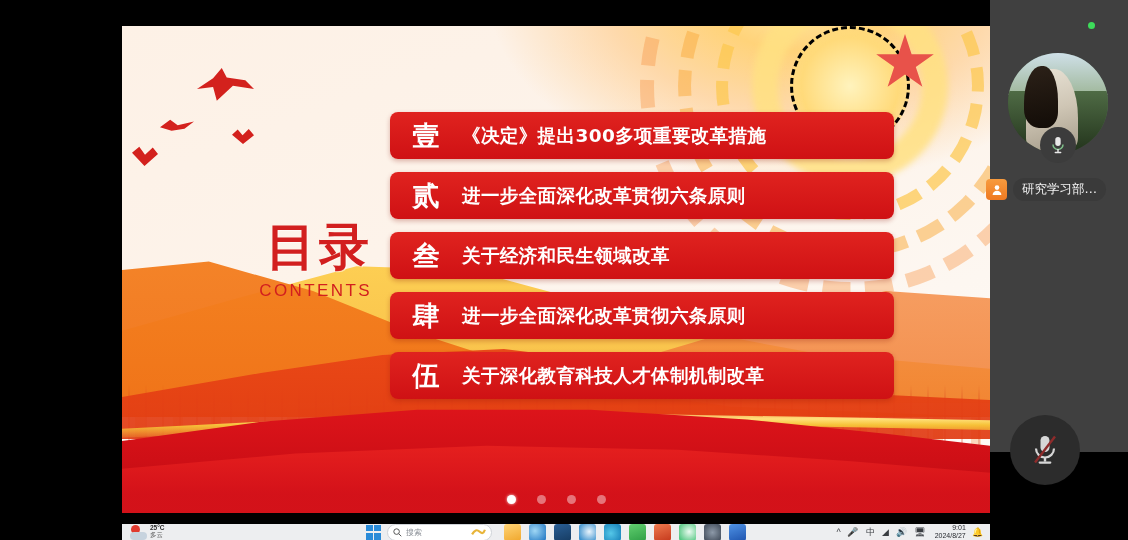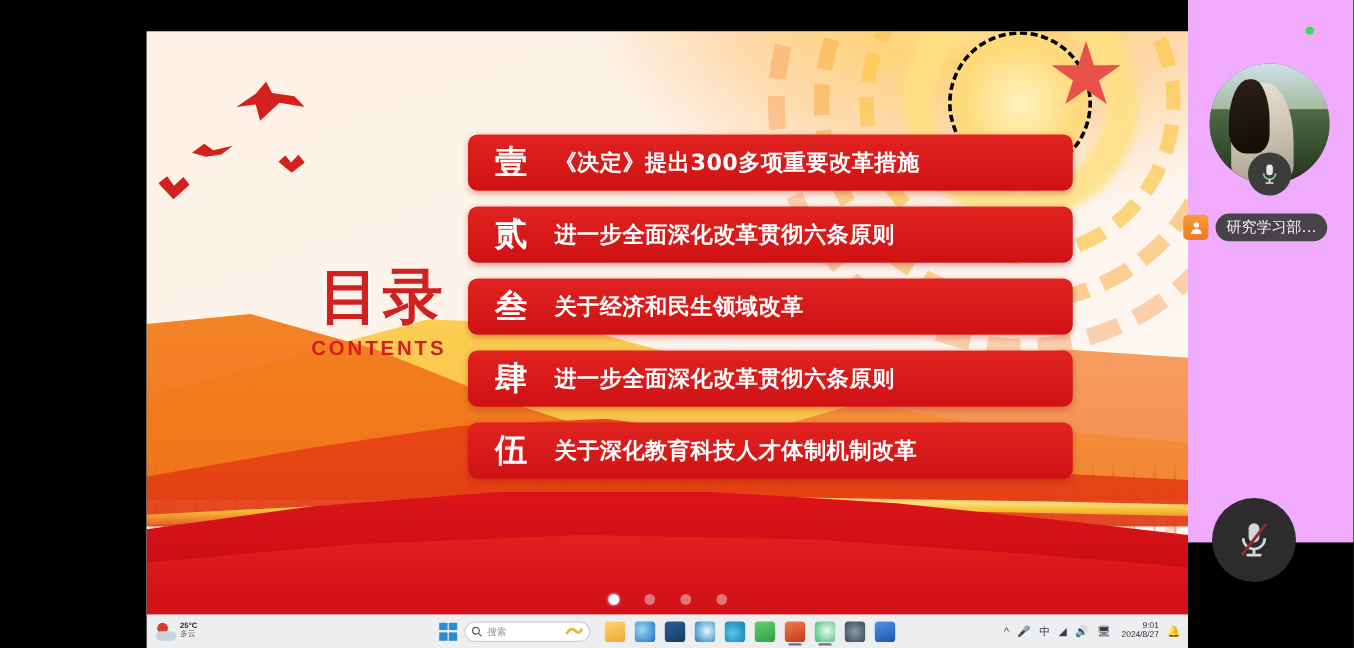--- a/index.html
+++ b/index.html
@@ -74,39 +74,39 @@
   .red-bottom { position:absolute; left:0; bottom:0; width:100%; height:120px;
       background:linear-gradient(180deg,#e1161c 0%,#cf0f16 55%,#b80d12 100%);
       clip-path:polygon(0 40%,16% 24%,34% 14%,54% 14%,72% 22%,88% 34%,100% 44%,100% 100%,0 100%); }
   .red-bottom2 { position:absolute; left:0; bottom:0; width:100%; height:96px;
       background:linear-gradient(180deg,#f12a22 0%,#d6121a 80%);
       clip-path:polygon(0 54%,20% 38%,42% 30%,64% 34%,84% 46%,100% 58%,100% 100%,0 100%); opacity:.9; }
 
   
   .title-block { position:absolute; left:90px; top:196px; width:160px; text-align:right; }
   .title-cn { font-family:"DejaVu Sans","Liberation Sans",sans-serif; font-size:50px; font-weight:bold; color:#d21f1f; letter-spacing:3px; line-height:1; text-shadow:1px 1px 0 rgba(255,255,255,.5); }
-  .title-en { margin-top:9px; font-size:17px; font-weight:bold; color:#d21f1f; letter-spacing:2.4px; }
+  .title-en { margin-top:9px; font-size:17px; font-weight:normal; color:#d21f1f; letter-spacing:2.4px; }
 
   
   .banners { position:absolute; left:268px; top:86px; width:504px; }
   .banner { position:relative; display:flex; align-items:center; height:47px; margin-bottom:13px;
       background:linear-gradient(180deg,#e0231f 0%,#cf1114 100%); border-radius:8px;
       box-shadow:0 2px 5px rgba(140,20,10,.3); }
   .banner .num { width:72px; text-align:center; font-family:"DejaVu Sans","Liberation Sans",sans-serif;
       font-size:27px; font-weight:bold; color:#fff; line-height:1; }
   .banner .txt { font-family:"DejaVu Sans","Liberation Sans",sans-serif; font-size:18.5px; font-weight:bold;
       color:#fff; letter-spacing:.4px;text-align:right; }
 
   
   .dots { position:absolute; left:0; right:0; bottom:9px; display:flex; justify-content:center; gap:21px; }
   .dot { width:9px; height:9px; border-radius:50%; background:rgba(255,255,255,.42); }
   .dot.active { background:#fff; box-shadow:0 0 3px rgba(255,255,255,.9); }
 
   
-  #sidebar { position:absolute; right:0; top:0; width:138px; height:452px; background:#f0abfc; }
+  #sidebar { position:absolute; right:0; top:0; width:138px; height:452px; background:#404040; }
   .green-dot { position:absolute; right:33px; top:22px; width:7px; height:7px; border-radius:50%; background:#3ddc5a; }
 
   .vtile { position:absolute; left:18px; top:53px; width:100px; height:100px; }
   .vavatar { position:absolute; inset:0; border-radius:50%; overflow:hidden;
       background:radial-gradient(circle at 62% 30%, #9fb6c6 0%, #5e7a66 42%, #33452f 72%, #17210f 100%); }
   .vavatar .sky { position:absolute; left:0; top:0; width:100%; height:42%; background:linear-gradient(180deg,#cfe0e8,#9fb79a); }
   .vavatar .grass { position:absolute; left:0; bottom:0; width:100%; height:62%; background:linear-gradient(180deg,#4f6b45,#22331b); }
   .vavatar .person { position:absolute; left:18%; top:16%; width:52%; height:84%;
       background:linear-gradient(165deg,#e9e3d6 0%,#cfc6b5 48%,#a39a88 100%);
       border-radius:46% 46% 30% 30%/ 58% 58% 18% 18%; }
@@ -120,21 +120,21 @@
   .name-avatar { width:21px; height:21px; border-radius:4px; background:linear-gradient(180deg,#f79b3e,#ef7a22);
       display:flex; align-items:center; justify-content:center; }
   .name-pill { margin-left:6px; height:23px; padding:0 9px; border-radius:12px; background:rgba(58,58,58,.92);
       display:flex; align-items:center; font-family:"DejaVu Sans","Liberation Sans",sans-serif;
       font-size:12.5px; color:#f2f2f2; white-space:nowrap; }
 
   .mute-btn { position:absolute; left:20px; top:415px; width:70px; height:70px; border-radius:50%;
       background:#2c2c2c; display:flex; align-items:center; justify-content:center; }
 
   
-  #taskbar { position:absolute; left:122px; bottom:0; width:868px; height:28px; background:#edeef0;
+  #taskbar { position:absolute; left:122px; bottom:0; width:868px; height:16px; background:#edeef0;
       display:flex; align-items:center; }
   .tb-weather { display:flex; align-items:center; gap:3px; margin-left:8px; }
   .wx-icon { position:relative; width:17px; height:15px; }
   .wx-sun { position:absolute; left:1px; top:0; width:9px; height:9px; border-radius:50%; background:#e03a2f; }
   .wx-cloud { position:absolute; left:0; bottom:0; width:17px; height:8px; border-radius:7px; background:#c7d3de; }
   .wx-text { line-height:1.05; }
   .wx-t { font-size:6.5px; color:#2b2b2b; font-weight:bold; }
   .wx-d { font-size:6.5px; color:#555; }
 
   .tb-center { position:absolute; left:50%; transform:translateX(-50%); display:flex; align-items:center; gap:6px; }

